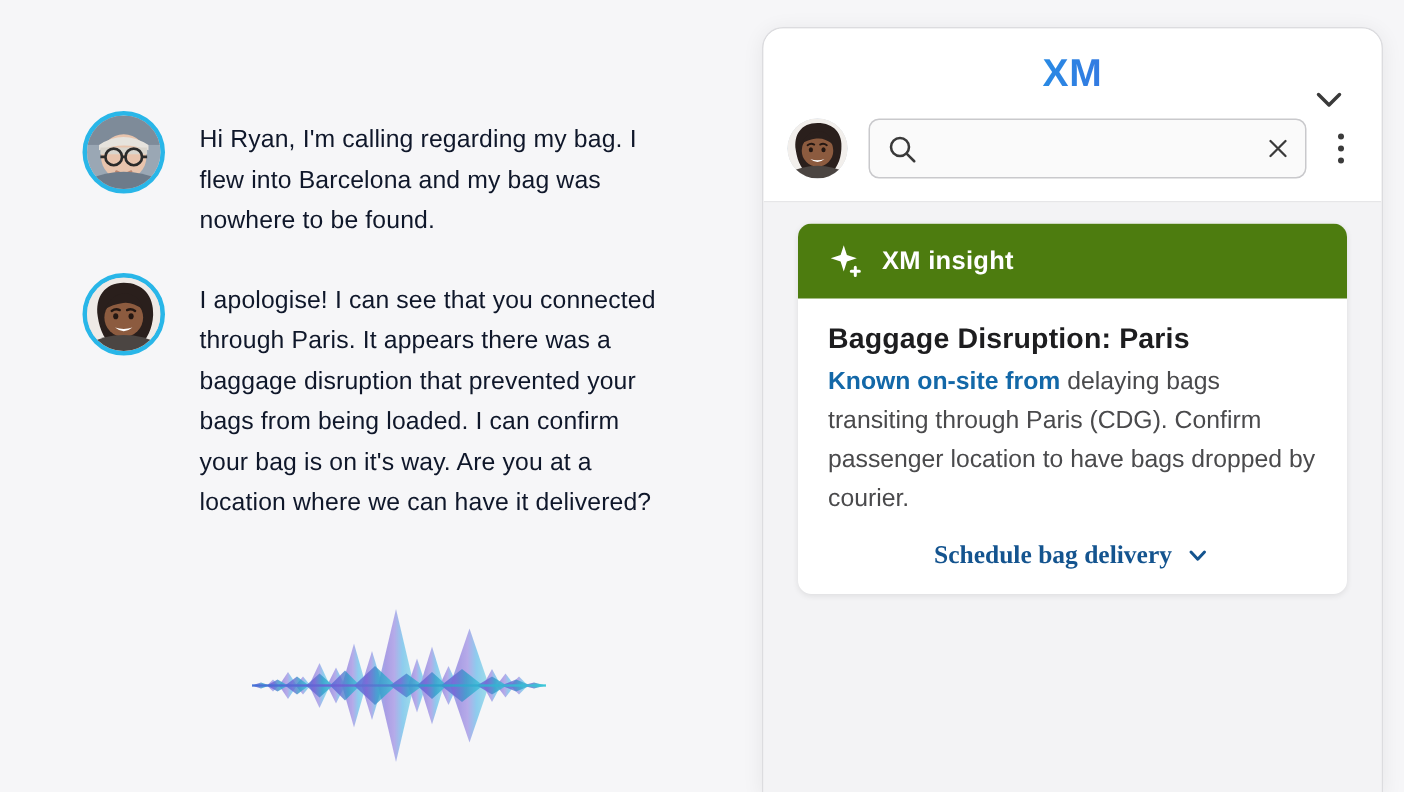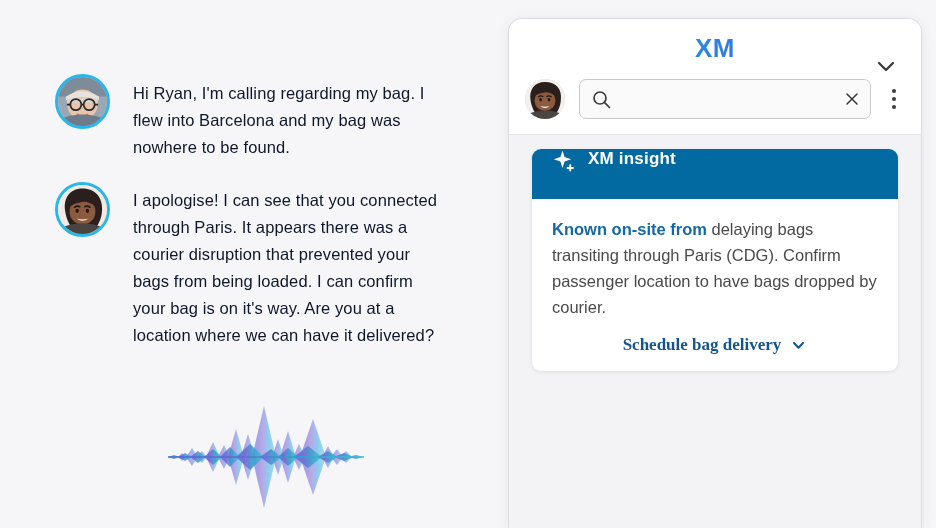--- a/index.html
+++ b/index.html
@@ -180,23 +180,24 @@
 
   
   .insight-card {
     background: #ffffff;
     border-radius: 9px;
     overflow: hidden;
     box-shadow: 0 1px 4px rgba(0,0,0,.09);
   }
 
   .insight-head {
-    background: #0369a1;
+    background: #4d7c0f;
     height: 50px;
     display: flex;
+    align-items: center;
     padding: 0 20px;
   }
   .spark-icon { width: 25px; height: 25px; flex: 0 0 25px; }
   .insight-head-label {
     color: #fff;
     font-size: 17px;
     font-weight: bold;
     margin-left: 11px;
     letter-spacing: .2px;
   }
@@ -265,21 +266,21 @@
         <path d="M27.5 4 C13 4 6 15 8 29 C9.5 40 14 48 20 52 h18 c7 -5 11 -14 11.5 -24 C50 14 42 4 27.5 4 z" fill="#2a1f1c"></path>
         <circle cx="27.5" cy="30" r="14.5" fill="#8c5b3f"></circle>
         <path d="M13 24 q6 -12 15 -12 q11 0 14 12 q-8 -6 -15 -5 q-8 1 -14 5 z" fill="#2a1f1c"></path>
         <ellipse cx="21.5" cy="29" rx="1.9" ry="2.3" fill="#241712"></ellipse>
         <ellipse cx="33" cy="29" rx="1.9" ry="2.3" fill="#241712"></ellipse>
         <path d="M18.5 25 q3 -2.2 6 -.6 M30 24.4 q3 -1.6 6 .6" stroke="#241712" stroke-width="1.8" fill="none" stroke-linecap="round"></path>
         <path d="M21 37.5 q6.5 5.5 13 0 q-6.5 2.2 -13 0 z" fill="#fff"></path>
         <path d="M0 50 q13 -7 27.5 -7 T55 50 v5 h-55 z" fill="#4b4542"></path>
       </svg>
     </div>
-    <div class="bubble-text">I apologise! I can see that you connected through Paris. It appears there was a courier disruption that prevented your bags from being loaded. I can confirm your bag is on it's way. Are you at a location where we can have it delivered?</div>
+    <div class="bubble-text">I apologise! I can see that you connected through Paris. It appears there was a baggage disruption that prevented your bags from being loaded. I can confirm your bag is on it's way. Are you at a location where we can have it delivered?</div>
   </div>
 
   <div class="waveform">
     <svg viewBox="0 0 196 118" xmlns="http://www.w3.org/2000/svg" aria-hidden="true">
       <defs>
         <linearGradient id="wfg" x1="0" y1="0" x2="1" y2="0">
           <stop offset="0%" stop-color="#5b7fe0"></stop>
           <stop offset="22%" stop-color="#7b68d9"></stop>
           <stop offset="45%" stop-color="#8f7de0"></stop>
           <stop offset="68%" stop-color="#4fb3e8"></stop>
@@ -387,20 +388,21 @@
         <span class="spark-icon">
           <svg viewBox="0 0 25 25" xmlns="http://www.w3.org/2000/svg" aria-hidden="true">
             <path d="M10.5 1.5 L12.6 8 L19.2 10.2 L12.6 12.4 L10.5 19 L8.4 12.4 L1.8 10.2 L8.4 8 Z" fill="#ffffff"></path>
             <path d="M18.2 16.2 v5.4 M15.5 18.9 h5.4" stroke="#ffffff" stroke-width="2" stroke-linecap="round"></path>
           </svg>
         </span>
         <span class="insight-head-label">XM insight</span>
       </div>
 
       <div class="insight-body">
+        <div class="insight-title">Baggage Disruption: Paris</div>
         <div class="insight-desc"><span class="hl">Known on-site from</span><span> delaying bags transiting through Paris (CDG). Confirm passenger location to have bags dropped by courier.</span></div>
         <div class="insight-action">
           <span>Schedule bag delivery</span>
           <span>
             <svg width="17" height="17" viewBox="0 0 17 17" xmlns="http://www.w3.org/2000/svg" aria-hidden="true">
               <path d="M4 6 L8.5 10.8 L13 6" fill="none" stroke="#14548f" stroke-width="2" stroke-linecap="round" stroke-linejoin="round"></path>
             </svg>
           </span>
         </div>
       </div>

